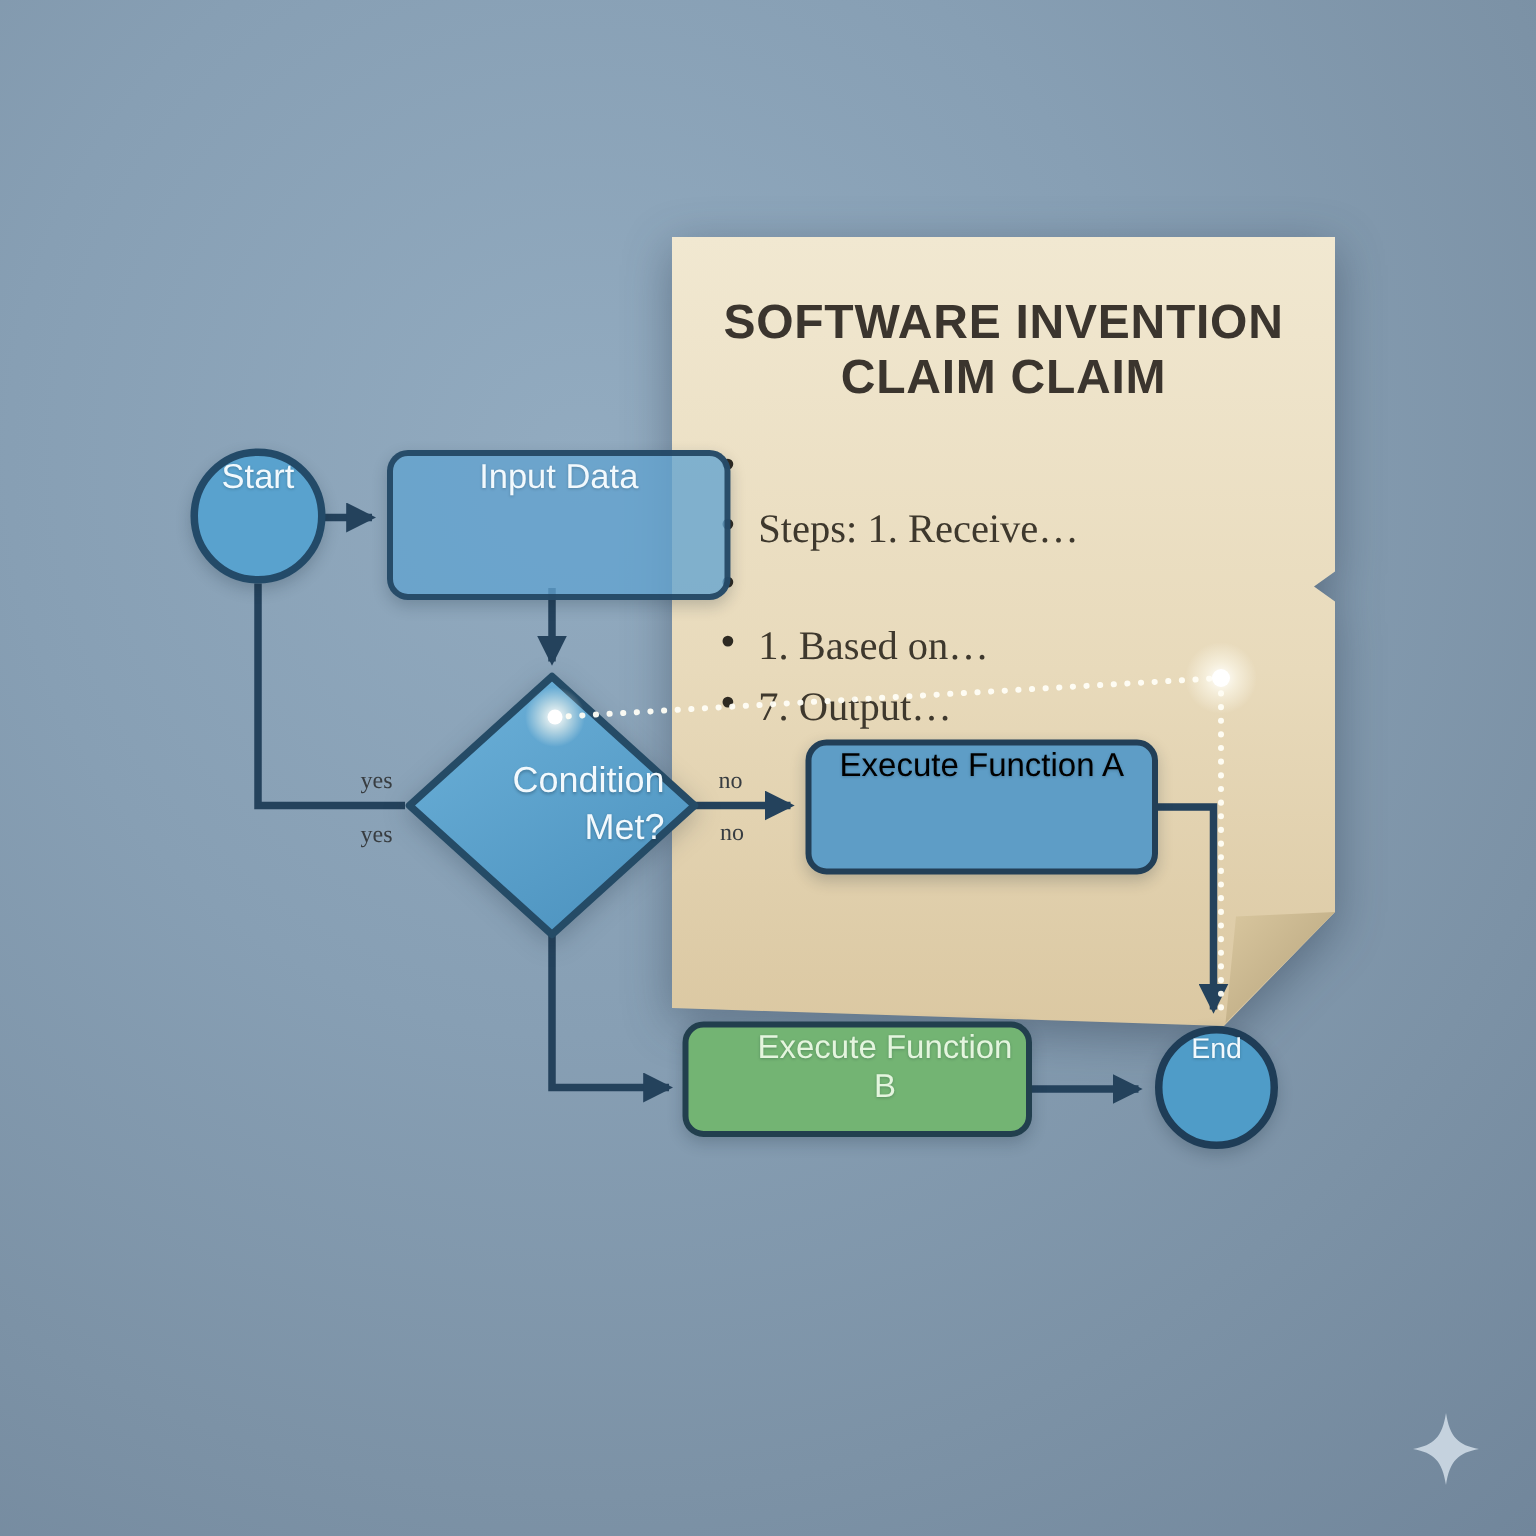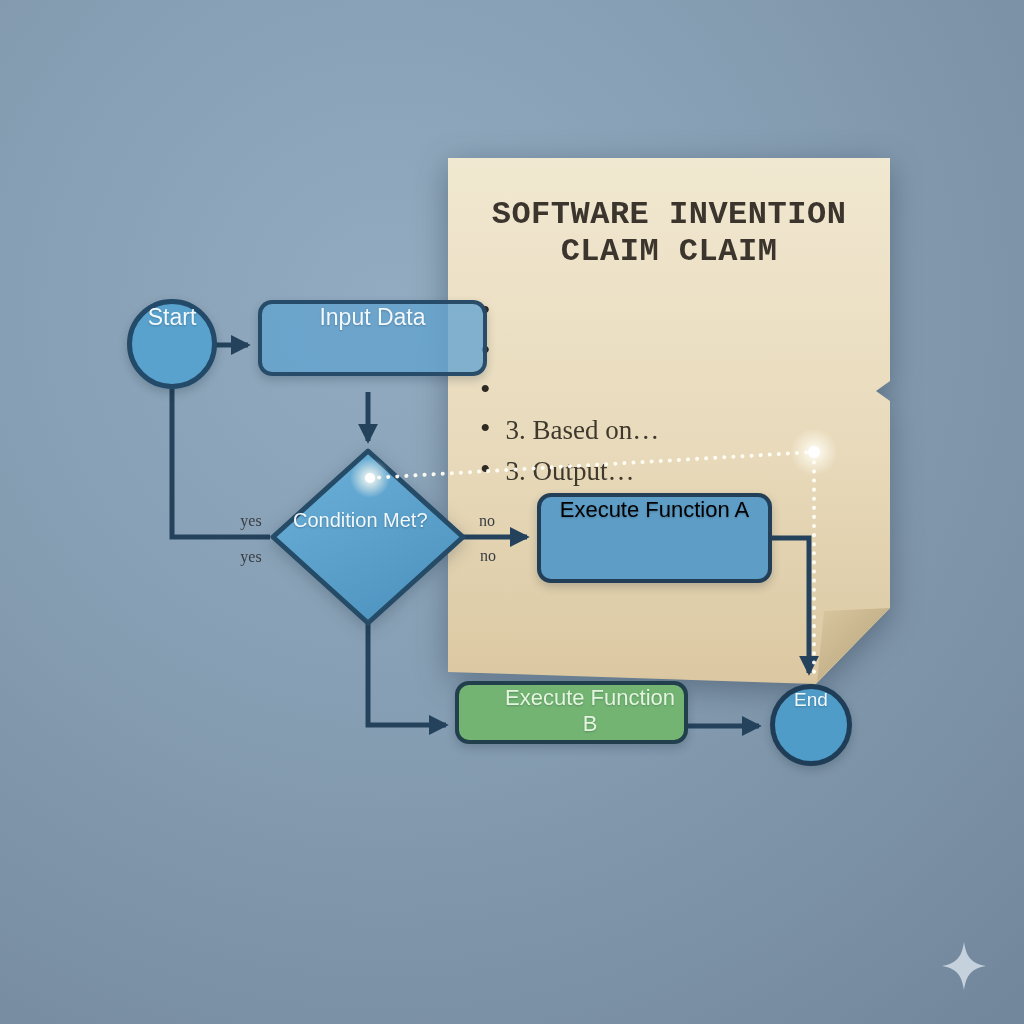--- a/index.html
+++ b/index.html
@@ -6,45 +6,45 @@
   .stage{
     position:relative;width:1024px;height:1024px;overflow:hidden;
     background:radial-gradient(circle at 38% 30%, #92abc0 0%, #879fb4 40%, #7c92a6 72%, #71869b 100%);
     font-family:"Liberation Sans", sans-serif;
   }
   .layer{position:absolute;left:0;top:0;width:1024px;height:1024px;pointer-events:none;}
 
   
   .doc-title{
     position:absolute;left:448px;top:196px;width:442px;text-align:center;
-    font-family:Liberation Mono, monospace;font-weight:bold;color:#3b352e;
+    font-family:Liberation Sans, sans-serif;font-weight:bold;color:#3b352e;
     font-size:32px;line-height:37px;letter-spacing:.5px;
   }
   .bullet-row{
     position:absolute;display:flex;align-items:center;gap:15px;height:36px;
     font-family:"Liberation Serif", serif;color:#3e382d;font-size:27px;
   }
   .bullet-dot{font-size:30px;color:#2e2a22;line-height:1;transform:translateY(-2px);}
 
   
   .node{
     position:absolute;display:flex;justify-content:center;
     text-align:center;color:#f2f9fd;text-shadow:0 1px 2px rgba(10,30,45,.25);
     box-sizing:border-box;box-shadow:0 4px 10px rgba(20,35,50,.22);
   }
   .circle{border-radius:50%;}
   .rect{border-radius:14px;}
   .n-start{left:127px;top:299px;width:90px;height:90px;background:#59a2ce;border:5px solid #234a68;font-size:23px;}
-  .n-input{left:258px;top:300px;width:229px;height:76px;background:rgba(98,163,208,.78);border:4px solid rgba(34,68,97,.92);font-size:23px;}
+  .n-input{left:258px;top:300px;width:229px;height:100px;background:rgba(98,163,208,.78);border:4px solid rgba(34,68,97,.92);font-size:23px;}
   .n-funcA{left:537px;top:493px;width:235px;height:90px;background:#5e9dc6;border:4px solid #223f57;font-size:22px;color:#000000;}
-  .n-funcB{left:455px;top:681px;width:233px;height:63px;background:#73b473;border:4px solid #223f4e;font-size:22px;color:#e4f5de;padding-left:37px;}
+  .n-funcB{left:455px;top:681px;width:233px;height:77px;background:#73b473;border:4px solid #223f4e;font-size:22px;color:#e4f5de;padding-left:37px;}
   .n-end{left:770px;top:684px;width:82px;height:82px;background:#4f9cc8;border:5px solid #1f3d57;font-size:19px;}
   .cond-label{
-    position:absolute;left:293px;top:505px;width:150px;text-align:left;
-    color:#f2f9fd;font-size:20px;line-height:31px;text-shadow:0 1px 2px rgba(10,30,45,.3);
+    position:absolute;left:293px;top:505px;width:150px;text-align:right;
+    color:#f2f9fd;font-size:24px;line-height:31px;text-shadow:0 1px 2px rgba(10,30,45,.3);
   }
   .edge-label{
     position:absolute;transform:translate(-50%,-50%);
     color:#383d41;font-size:16px;font-family:Liberation Serif, serif;
   }
 </style>
 </head>
 <body>
 
 <div class="stage">
@@ -69,31 +69,32 @@
 
   <div class="doc-title">
     <div>SOFTWARE INVENTION</div>
     <div>CLAIM CLAIM</div>
   </div>
   <div class="bullet-row" style="left:480px;top:294px;">
     <span class="bullet-dot">•</span>
   </div>
   <div class="bullet-row" style="left:480px;top:334px;">
     <span class="bullet-dot">•</span>
+    <span>Steps: 1. Receive…</span>
   </div>
   <div class="bullet-row" style="left:480px;top:373px;">
     <span class="bullet-dot">•</span>
   </div>
   <div class="bullet-row" style="left:480px;top:412px;">
     <span class="bullet-dot">•</span>
-    <span>3. Based on…</span>
+    <span>1. Based on…</span>
   </div>
   <div class="bullet-row" style="left:480px;top:453px;">
     <span class="bullet-dot">•</span>
-    <span>3. Output…</span>
+    <span>7. Output…</span>
   </div>
 
   <svg class="layer" viewBox="0 0 1024 1024">
     <defs>
       <marker id="ah" orient="auto" markerUnits="strokeWidth" markerWidth="4" markerHeight="4" refX="3.1" refY="1.8" viewBox="0 0 3.6 3.6">
         <path d="M0,0 L3.6,1.8 L0,3.6 Z" fill="#24425c"></path>
       </marker>
       <linearGradient id="diamGrad" x1="0" y1="0" x2="0.6" y2="1">
         <stop offset="0" stop-color="#6db2da"></stop>
         <stop offset="1" stop-color="#4f95c1"></stop>

